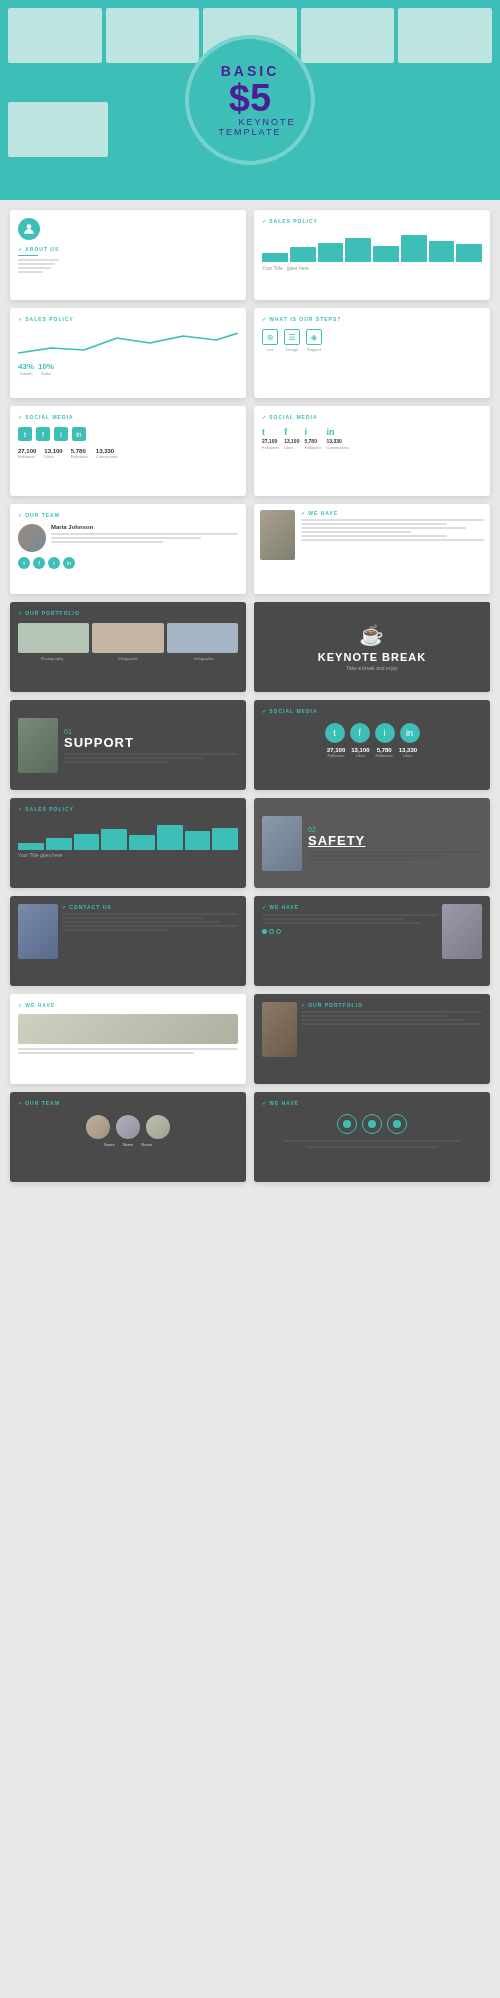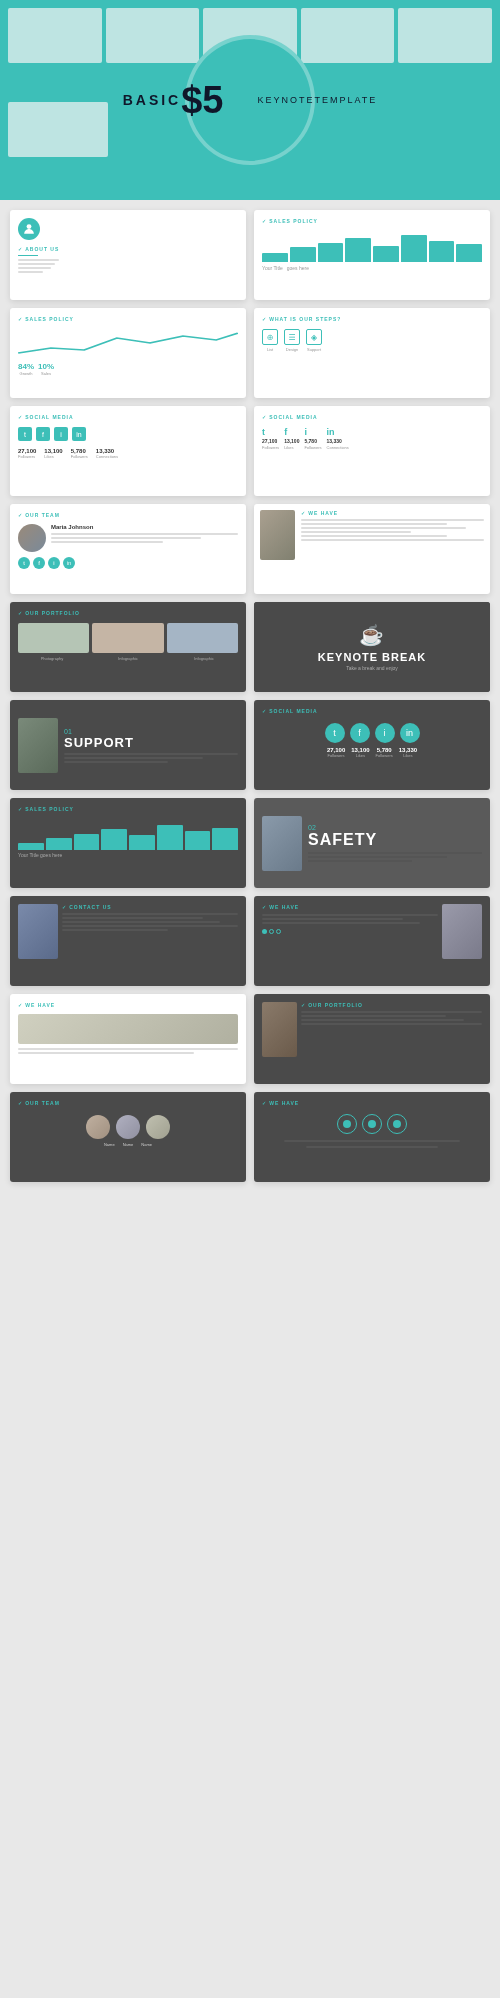--- a/index.html
+++ b/index.html
@@ -43,25 +43,25 @@
 
     .hero-badge {
       position: relative;
       z-index: 10;
       background: #3dbfb8;
       border: 4px solid rgba(255,255,255,0.3);
       border-radius: 50%;
       width: 130px;
       height: 130px;
       display: flex;
-      flex-direction: row;
+      flex-direction: column;
       align-items: center;
       justify-content: center;
       text-align: center;
-      color: #0f172a;
+      color: #4c1d95;
     }
 
     .hero-badge .basic {
       font-size: 14px;
       font-weight: bold;
       letter-spacing: 3px;
       text-transform: uppercase;
     }
 
     .hero-badge .price {
@@ -576,21 +576,21 @@
         <div class="slide-tag">
           <span>SALES POLICY</span>
         </div>
         <div style="width:100%;height:30px;position:relative;margin-top:3px;">
           <svg width="100%" height="100%" viewBox="0 0 100 30" preserveAspectRatio="none">
             <polyline points="0,25 15,20 30,22 45,10 60,15 75,8 90,12 100,5" fill="none" stroke="#3dbfb8" stroke-width="1.5"></polyline>
           </svg>
         </div>
         <div class="stats-row">
           <div class="stat-item">
-            <div class="stat-number">84%</div>
+            <div class="stat-number">43%</div>
             <div class="stat-label">Growth</div>
           </div>
           <div class="stat-item">
             <div class="stat-number">10%</div>
             <div class="stat-label">Sales</div>
           </div>
         </div>
       </div>
     </div>
 
@@ -829,21 +829,21 @@
         </div>
         <div style="font-size:5px;color:#aaa;margin-top:2px;">Your Title goes here</div>
       </div>
     </div>
 
     <div class="slide-card">
       <div class="safety-slide">
         <div class="safety-img"></div>
         <div style="flex:1;">
           <div style="font-size:7px;color:#3dbfb8;">02</div>
-          <div style="font-size:16px;font-weight:bold;color:white;letter-spacing:1px;">SAFETY</div>
+          <div style="font-size:13px;font-weight:bold;color:white;letter-spacing:1px;text-decoration:underline;">SAFETY</div>
           <div class="text-lines" style="margin-top:3px;">
             <div class="text-line w100 light"></div>
             <div class="text-line w80 light"></div>
             <div class="text-line w60 light"></div>
           </div>
         </div>
       </div>
     </div>
   </div>
 

